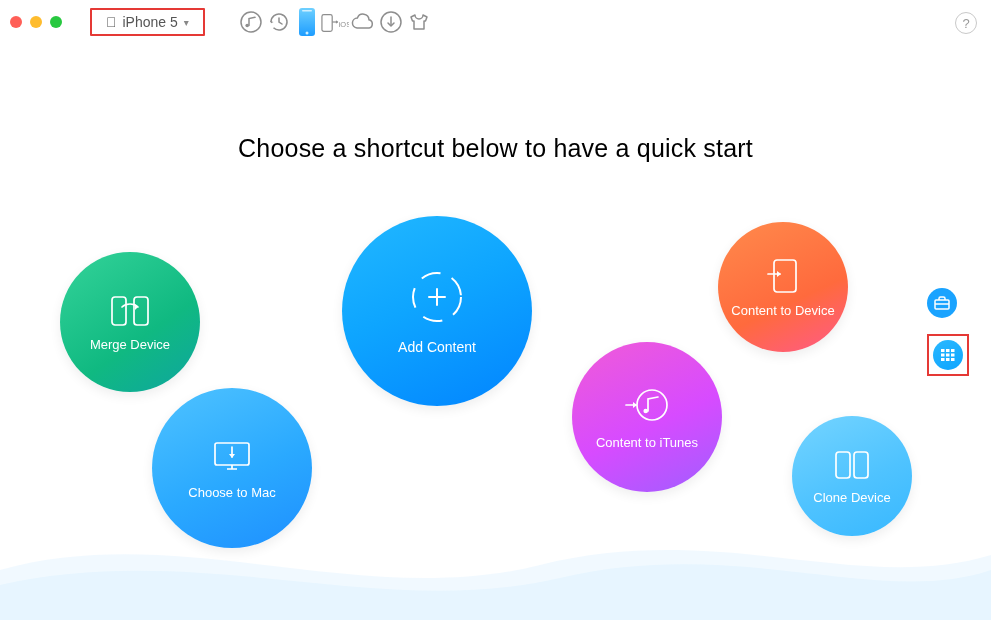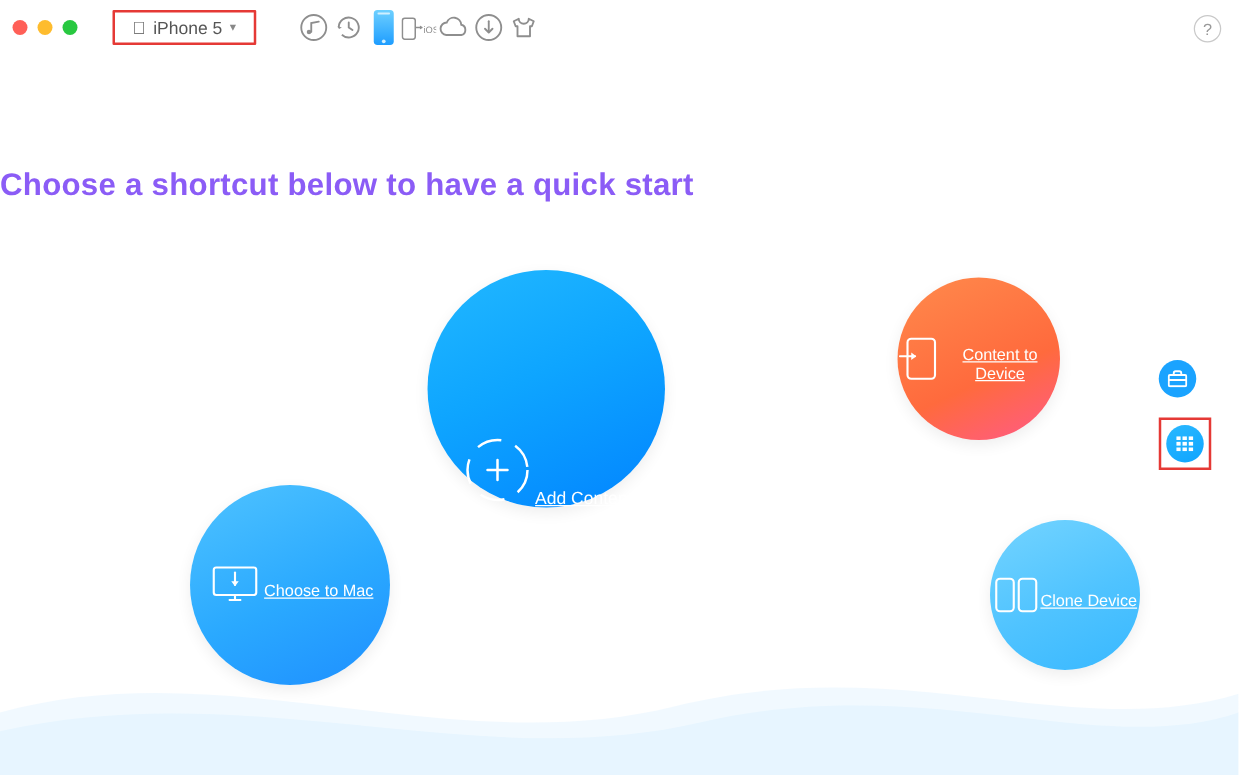--- a/index.html
+++ b/index.html
@@ -49,48 +49,48 @@
 
   .help-btn {
     position: absolute; right: 14px; top: 12px;
     width: 22px; height: 22px; border-radius: 50%;
     border: 1px solid #c9c9c9; color: #999;
     font-size: 13px; display: flex; align-items: center; justify-content: center;
   }
 
   
   .heading {
+    text-align: center;
     margin-top: 90px;
     font-size: 25px;
-    font-weight: 700;
-    color: #8b5cf6;
+    font-weight: 400;
+    color: #000000;
     letter-spacing: .2px;
   }
 
   
   .canvas {
     position: absolute;
     left: 0; right: 0; top: 0; bottom: 0;
   }
   .bubble {
     position: absolute;
     border-radius: 50%;
     color: #fff;
-    display: flex; flex-direction: row; align-items: center; justify-content: center;
+    display: flex; flex-direction: column; align-items: center; justify-content: center;
     text-align: center;
     box-shadow: 0 4px 12px rgba(0,0,0,.07);
-    text-decoration: underline;
   }
   .bubble .label { font-size: 13px; font-weight: 300; }
   .bubble svg { display:block; }
 
   .b-merge   { width: 140px; height: 140px; left: 60px;  top: 252px;
                background: linear-gradient(145deg,#34d399,#10b981 60%,#0ea5a0); }
   .b-add     { width: 190px; height: 190px; left: 342px; top: 216px;
-               background: linear-gradient(155deg,#22b8ff 0%,#0ea5ff 45%,#0284ff); align-items: flex-end; }
+               background: linear-gradient(155deg,#22b8ff 0%,#0ea5ff 45%,#0284ff); }
   .b-c2d     { width: 130px; height: 130px; left: 718px; top: 222px;
                background: linear-gradient(155deg,#ff8a4c,#ff6a3d 60%,#ff5a8a); }
   .b-c2mac   { width: 160px; height: 160px; left: 152px; top: 388px;
                background: linear-gradient(155deg,#4fc3ff 0%,#2aa9ff 55%,#1e8fff); }
   .b-c2itunes{ width: 150px; height: 150px; left: 572px; top: 342px;
                background: linear-gradient(155deg,#f05bd7,#d74bff 55%,#a05eff); }
   .b-fast    { width: 120px; height: 120px; left: 462px; top: 432px;
                background: linear-gradient(155deg,#ff7ac3,#ff5fb0 55%,#ff4fa0); }
   .b-clone   { width: 120px; height: 120px; left: 792px; top: 416px;
                background: linear-gradient(155deg,#74d4ff,#4fc3ff 55%,#38b8ff); }
@@ -193,20 +193,31 @@
     </div>
   </div>
 
   <div class="help-btn">?</div>
 </div>
 
 <div class="heading">Choose a shortcut below to have a quick start</div>
 
 <div class="canvas">
 
+  <div class="bubble b-merge">
+    <span>
+      <svg width="40" height="36" viewBox="0 0 40 36" fill="none" stroke="#fff" stroke-width="1.7">
+        <rect x="2" y="4" width="14" height="28" rx="3"></rect>
+        <rect x="24" y="4" width="14" height="28" rx="3"></rect>
+        <path d="M12 14c4-4 12-4 16 0" stroke-linecap="round"></path>
+        <path d="M25 11l3 3-3 3" fill="#fff" stroke="none"></path>
+      </svg>
+    </span>
+    <span class="label">Merge Device</span>
+  </div>
 
   <div class="bubble b-add">
     <span>
       <svg width="60" height="60" viewBox="0 0 60 60" fill="none" stroke="#fff" stroke-width="2">
         <circle cx="30" cy="30" r="24" stroke-dasharray="20 12"></circle>
         <path d="M30 22v16M22 30h16" stroke-linecap="round"></path>
       </svg>
     </span>
     <span class="label">Add Content</span>
   </div>
@@ -227,20 +238,32 @@
       <svg width="46" height="40" viewBox="0 0 46 40" fill="none" stroke="#fff" stroke-width="1.7">
         <rect x="6" y="6" width="34" height="22" rx="2"></rect>
         <path d="M18 32h10M23 28v4"></path>
         <path d="M23 10v10" stroke-linecap="round"></path>
         <path d="M20 17l3 4 3-4" fill="#fff" stroke="none"></path>
       </svg>
     </span>
     <span class="label">Choose to Mac</span>
   </div>
 
+  <div class="bubble b-c2itunes">
+    <span>
+      <svg width="46" height="42" viewBox="0 0 46 42" fill="none" stroke="#fff" stroke-width="1.7">
+        <circle cx="28" cy="20" r="15"></circle>
+        <path d="M24 26a2.3 2.3 0 1 1-4.6 0 2.3 2.3 0 0 1 4.6 0Z" fill="#fff" stroke="none"></path>
+        <path d="M24 26V14l10-2" stroke-linecap="round"></path>
+        <path d="M2 20h10" stroke-linecap="round"></path>
+        <path d="M9 17l4 3-4 3" fill="#fff" stroke="none"></path>
+      </svg>
+    </span>
+    <span class="label">Content to iTunes</span>
+  </div>
 
 
   <div class="bubble b-clone">
     <span>
       <svg width="38" height="34" viewBox="0 0 38 34" fill="none" stroke="#fff" stroke-width="1.7">
         <rect x="3" y="4" width="14" height="26" rx="3"></rect>
         <rect x="21" y="4" width="14" height="26" rx="3"></rect>
       </svg>
     </span>
     <span class="label">Clone Device</span>

